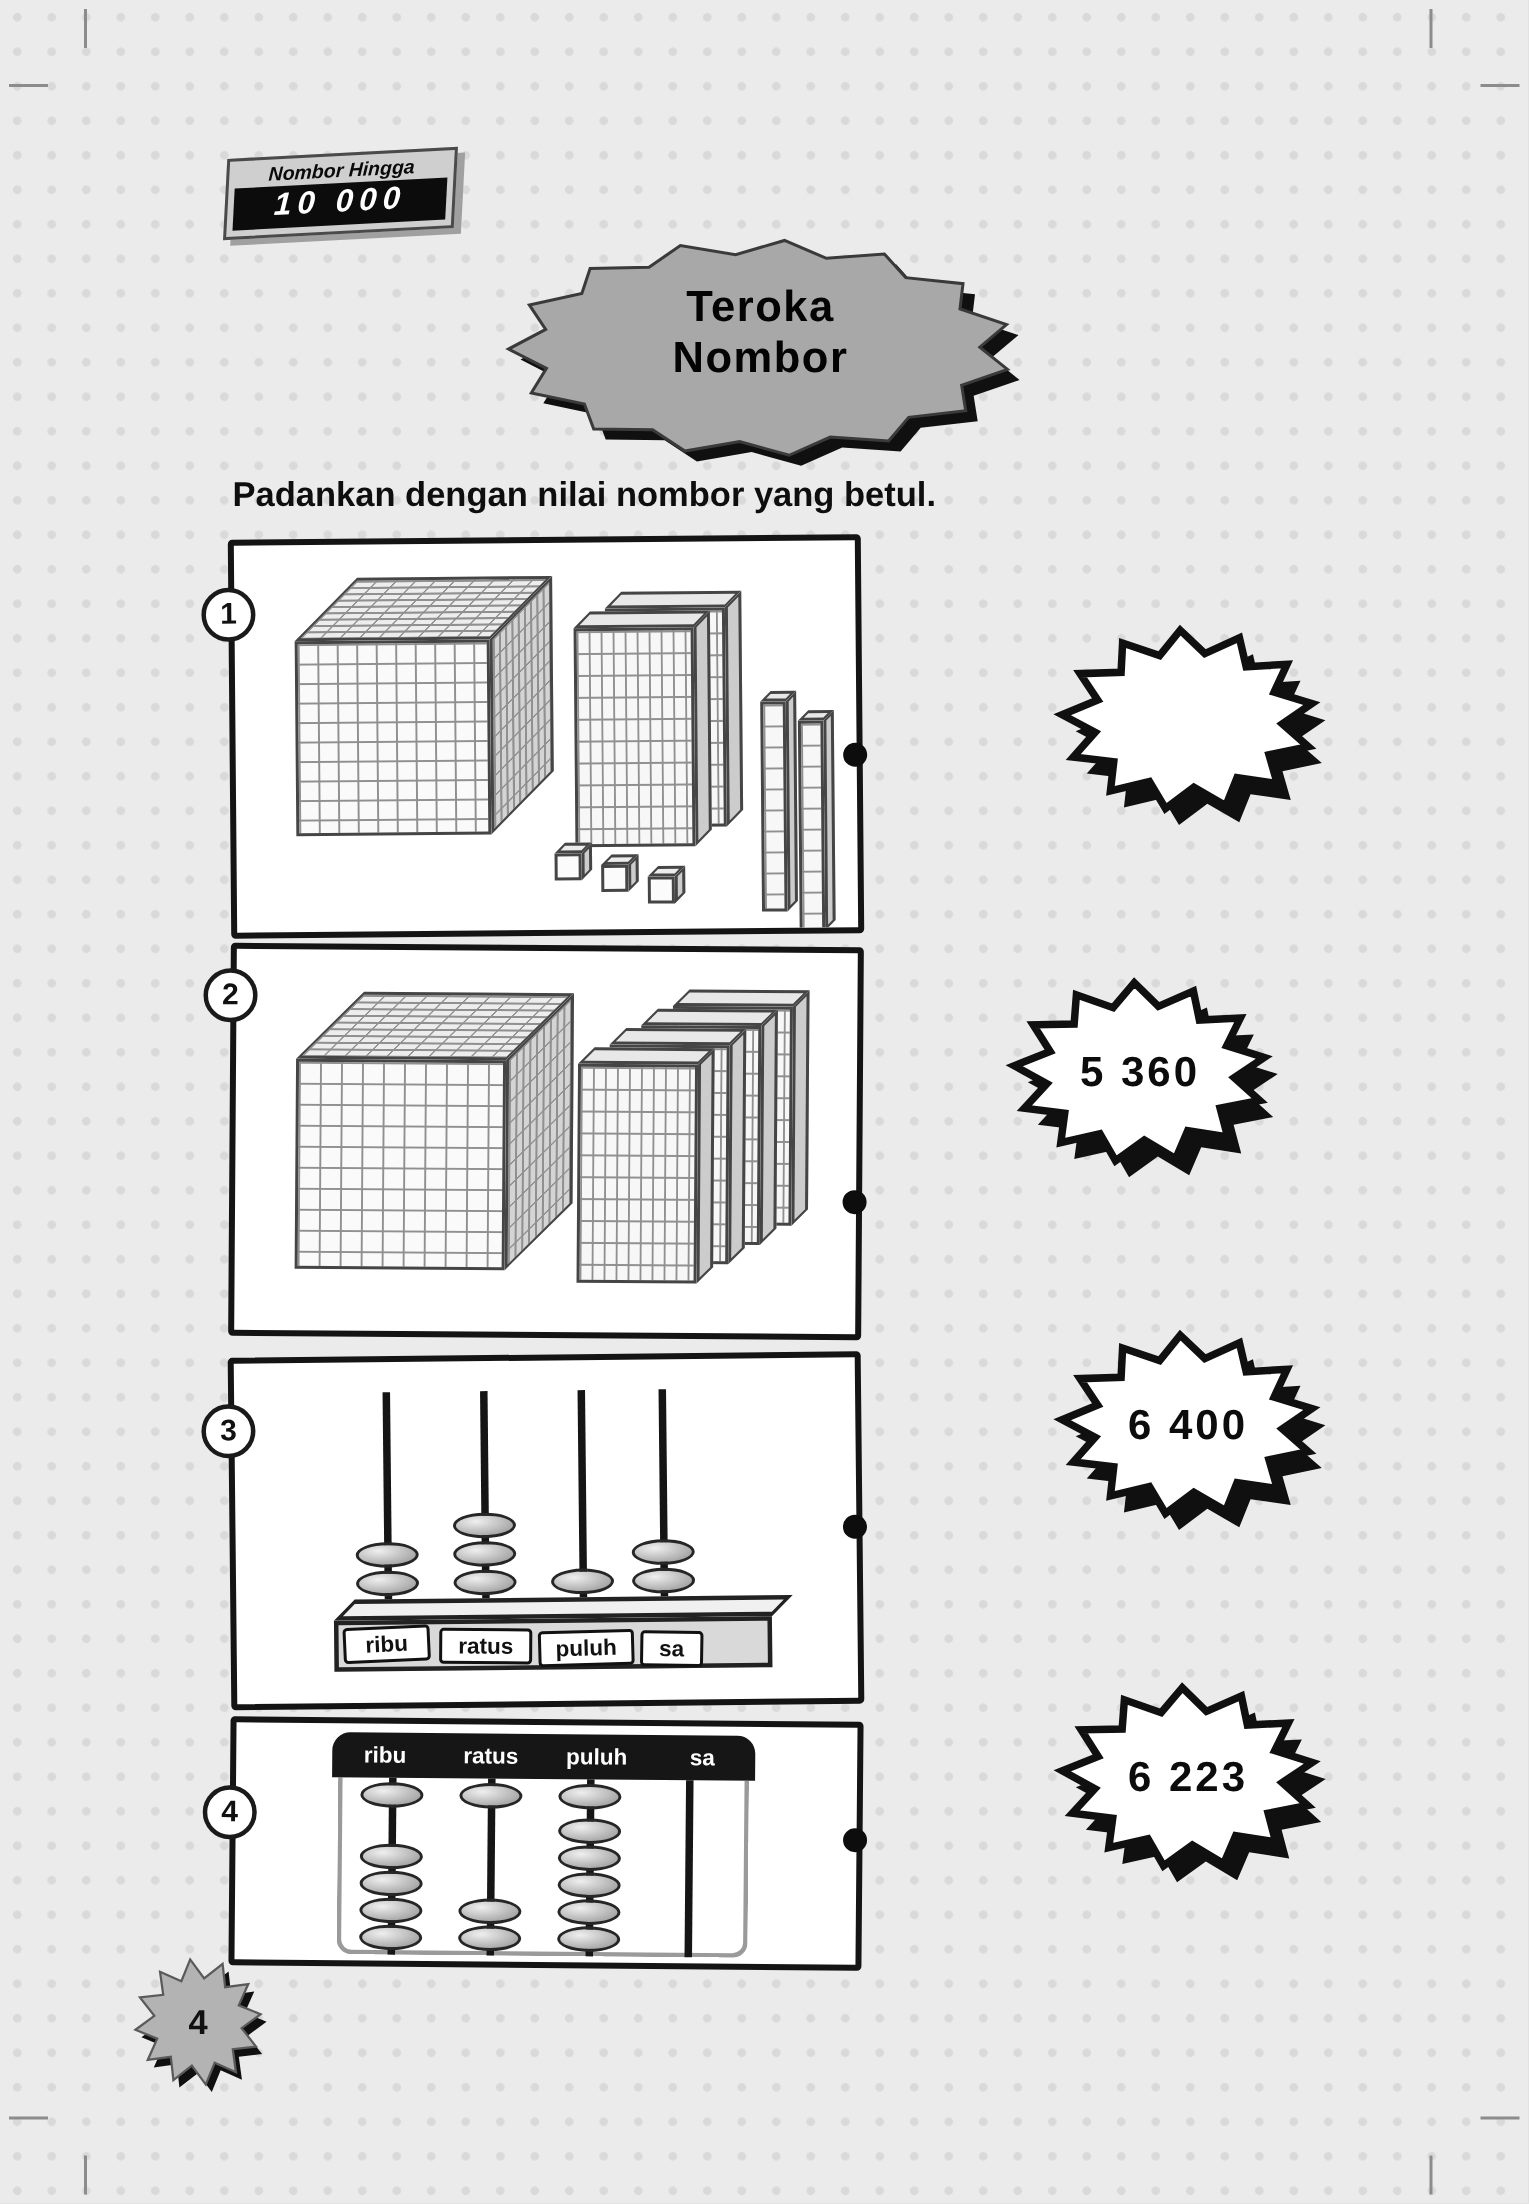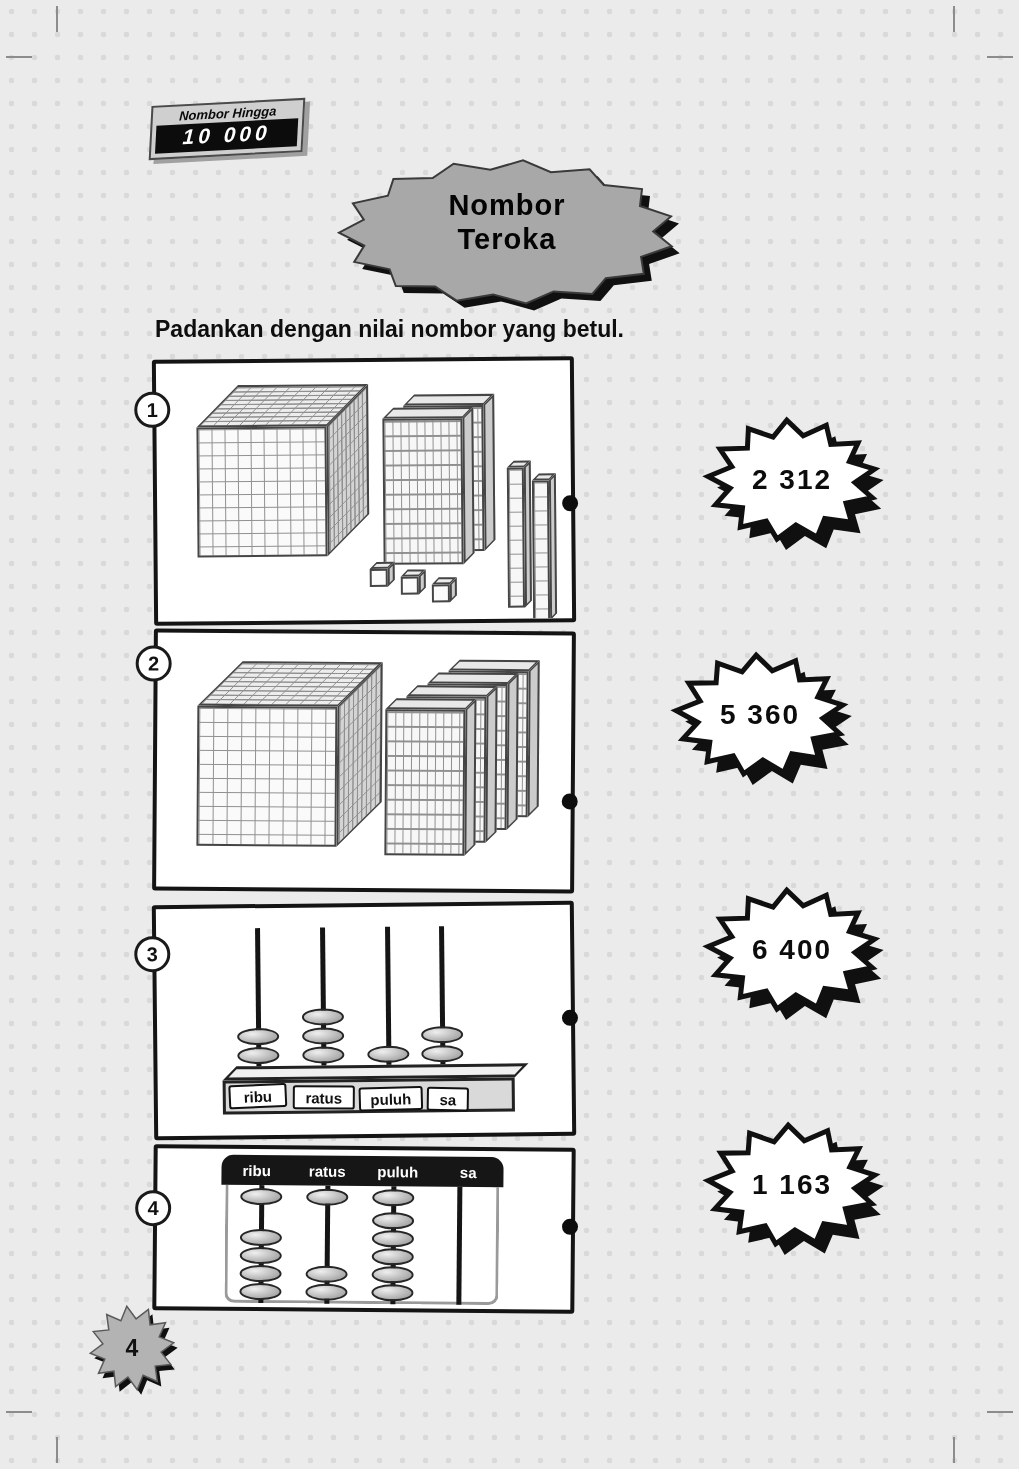--- a/index.html
+++ b/index.html
@@ -93,22 +93,22 @@
     <div class="badge-top">Nombor Hingga</div>
     <div class="badge-num">10 000</div>
   </div>
 
   <div class="title-wrap">
     <svg width="370" height="172">
         <polygon points="357.7,103.3 327.1,113.9 329.8,130.8 291.8,135.2 278.4,151.0 239.5,148.4 212.1,160.5 179.1,151.4 142.6,157.7 121.1,143.5 81.8,143.0 75.6,126.3 40.2,118.9 50.3,102.6 25.0,89.7 49.8,76.6 38.9,60.3 73.9,52.7 79.4,36.0 118.7,35.1 139.6,20.7 176.4,26.8 209.0,17.3 236.9,29.2 275.6,26.3 289.8,42.1 328.0,46.1 326.0,63.0 357.0,73.4 339.2,88.4" fill="#101010"></polygon>
         <polygon points="349.7,96.3 319.1,106.9 321.8,123.8 283.8,128.2 270.4,144.0 231.5,141.4 204.1,153.5 171.1,144.4 134.6,150.7 113.1,136.5 73.8,136.0 67.6,119.3 32.2,111.9 42.3,95.6 17.0,82.7 41.8,69.6 30.9,53.3 65.9,45.7 71.4,29.0 110.7,28.1 131.6,13.7 168.4,19.8 201.0,10.3 228.9,22.2 267.6,19.3 281.8,35.1 320.0,39.1 318.0,56.0 349.0,66.4 331.2,81.4" fill="#a8a8a8" stroke="#3a3a3a" stroke-width="2" stroke-linejoin="miter"></polygon>
       </svg>
     <div class="title-text">
+      <div>Teroka</div>
       <div>Nombor</div>
-      <div>Teroka</div>
     </div>
   </div>
 
   <div class="instruction">Padankan dengan nilai nombor yang betul.</div>
 
   <div class="qbox" style="left:153px;top:358px;width:422px;height:266px;transform:rotate(-0.5deg)">
     <div class="qnum" style="top:28px">1</div>
     <div class="dot" style="top:135px"></div>
     <div class="qclip">
       <div class="layer">
@@ -223,42 +223,41 @@
           <div class="rodline" style="left: 235.5px; top: 30px; height: 118px;"></div>
         </div>
     </div>
   </div>
 
   <div class="burst" style="left:700px;top:408px">
     <svg width="195" height="160">
         <polygon points="181.2,100.7 155.0,106.2 160.5,125.3 133.7,121.5 126.2,140.2 104.9,127.9 86.0,142.0 75.3,124.1 49.3,130.3 51.5,110.8 24.5,107.7 39.1,91.2 17.1,79.5 40.8,69.7 29.0,52.1 56.4,51.2 57.4,31.7 82.1,40.1 95.8,23.1 112.2,38.7 135.3,28.2 139.8,47.5 167.0,45.9 158.4,64.4 183.6,72.1 163.9,85.6" fill="#101010"></polygon>
         <polygon points="172.2,89.7 146.0,95.2 151.5,114.3 124.7,110.5 117.2,129.2 95.9,116.9 77.0,131.0 66.3,113.1 40.3,119.3 42.5,99.8 15.5,96.7 30.1,80.2 8.1,68.5 31.8,58.7 20.0,41.1 47.4,40.2 48.4,20.7 73.1,29.1 86.8,12.1 103.2,27.7 126.3,17.2 130.8,36.5 158.0,34.9 149.4,53.4 174.6,61.1 154.9,74.6" fill="#ffffff" stroke="#101010" stroke-width="5" stroke-linejoin="miter"></polygon>
       </svg>
-    <div class="val">2 312</div>
   </div>
   <div class="burst" style="left:668px;top:643px">
     <svg width="195" height="160">
         <polygon points="159.5,126.0 132.8,121.8 124.8,140.5 103.9,128.0 84.7,141.9 74.3,123.8 48.2,129.7 50.8,110.2 23.9,106.8 38.9,90.5 17.2,78.5 41.1,69.0 29.8,51.2 57.1,50.7 58.6,31.2 83.1,39.8 97.2,23.1 113.3,38.9 136.6,28.7 140.6,48.0 167.9,46.7 158.8,65.1 183.8,73.0 163.8,86.4 180.8,101.7 154.4,106.8" fill="#101010"></polygon>
         <polygon points="150.5,115.0 123.8,110.8 115.8,129.5 94.9,117.0 75.7,130.9 65.3,112.8 39.2,118.7 41.8,99.2 14.9,95.8 29.9,79.5 8.2,67.5 32.1,58.0 20.8,40.2 48.1,39.7 49.6,20.2 74.1,28.8 88.2,12.1 104.3,27.9 127.6,17.7 131.6,37.0 158.9,35.7 149.8,54.1 174.8,62.0 154.8,75.4 171.8,90.7 145.4,95.8" fill="#ffffff" stroke="#101010" stroke-width="5" stroke-linejoin="miter"></polygon>
       </svg>
     <div class="val">5 360</div>
   </div>
   <div class="burst" style="left:700px;top:878px">
     <svg width="195" height="160">
         <polygon points="181.2,100.7 155.0,106.2 160.5,125.3 133.7,121.5 126.2,140.2 104.9,127.9 86.0,142.0 75.3,124.1 49.3,130.3 51.5,110.8 24.5,107.7 39.1,91.2 17.1,79.5 40.8,69.7 29.0,52.1 56.4,51.2 57.4,31.7 82.1,40.1 95.8,23.1 112.2,38.7 135.3,28.2 139.8,47.5 167.0,45.9 158.4,64.4 183.6,72.1 163.9,85.6" fill="#101010"></polygon>
         <polygon points="172.2,89.7 146.0,95.2 151.5,114.3 124.7,110.5 117.2,129.2 95.9,116.9 77.0,131.0 66.3,113.1 40.3,119.3 42.5,99.8 15.5,96.7 30.1,80.2 8.1,68.5 31.8,58.7 20.0,41.1 47.4,40.2 48.4,20.7 73.1,29.1 86.8,12.1 103.2,27.7 126.3,17.2 130.8,36.5 158.0,34.9 149.4,53.4 174.6,61.1 154.9,74.6" fill="#ffffff" stroke="#101010" stroke-width="5" stroke-linejoin="miter"></polygon>
       </svg>
     <div class="val">6 400</div>
   </div>
   <div class="burst" style="left:700px;top:1113px">
     <svg width="195" height="160">
         <polygon points="159.5,126.0 132.8,121.8 124.8,140.5 103.9,128.0 84.7,141.9 74.3,123.8 48.2,129.7 50.8,110.2 23.9,106.8 38.9,90.5 17.2,78.5 41.1,69.0 29.8,51.2 57.1,50.7 58.6,31.2 83.1,39.8 97.2,23.1 113.3,38.9 136.6,28.7 140.6,48.0 167.9,46.7 158.8,65.1 183.8,73.0 163.8,86.4 180.8,101.7 154.4,106.8" fill="#101010"></polygon>
         <polygon points="150.5,115.0 123.8,110.8 115.8,129.5 94.9,117.0 75.7,130.9 65.3,112.8 39.2,118.7 41.8,99.2 14.9,95.8 29.9,79.5 8.2,67.5 32.1,58.0 20.8,40.2 48.1,39.7 49.6,20.2 74.1,28.8 88.2,12.1 104.3,27.9 127.6,17.7 131.6,37.0 158.9,35.7 149.8,54.1 174.8,62.0 154.8,75.4 171.8,90.7 145.4,95.8" fill="#ffffff" stroke="#101010" stroke-width="5" stroke-linejoin="miter"></polygon>
       </svg>
-    <div class="val">1 163</div>
+    <div class="val">6 223</div>
   </div>
 
   <div class="pgburst">
     <svg width="100" height="100">
         <polygon points="88.7,67.4 73.2,69.1 75.3,84.5 61.1,78.2 55.2,92.7 45.9,80.1 33.6,89.7 31.9,74.2 16.5,76.3 22.8,62.1 8.3,56.2 20.9,46.9 11.3,34.6 26.8,32.9 24.7,17.5 38.9,23.8 44.8,9.3 54.1,21.9 66.4,12.3 68.1,27.8 83.5,25.7 77.2,39.9 91.7,45.8 79.1,55.1" fill="#101010"></polygon>
         <polygon points="84.7,62.4 69.2,64.1 71.3,79.5 57.1,73.2 51.2,87.7 41.9,75.1 29.6,84.7 27.9,69.2 12.5,71.3 18.8,57.1 4.3,51.2 16.9,41.9 7.3,29.6 22.8,27.9 20.7,12.5 34.9,18.8 40.8,4.3 50.1,16.9 62.4,7.3 64.1,22.8 79.5,20.7 73.2,34.9 87.7,40.8 75.1,50.1" fill="#b3b3b3" stroke="#5a5a5a" stroke-width="1.5" stroke-linejoin="miter"></polygon>
       </svg>
     <div class="val">4</div>
   </div>
 

